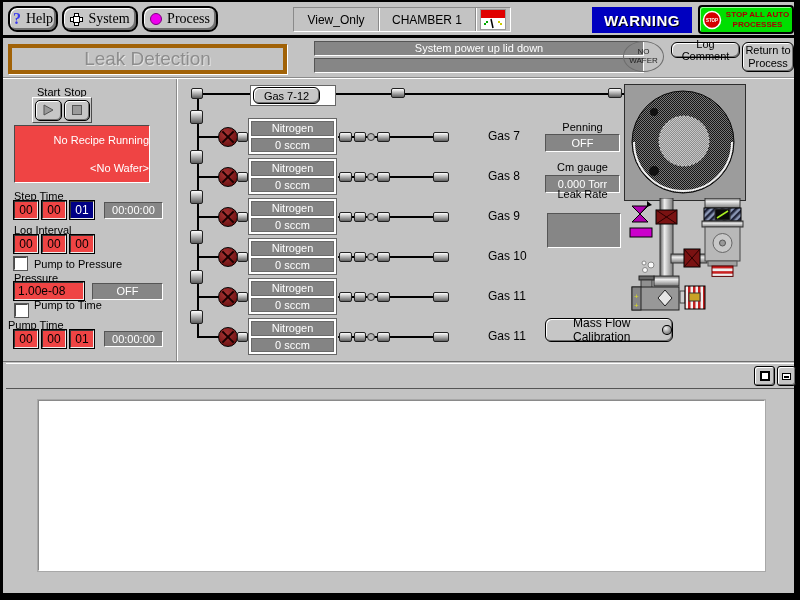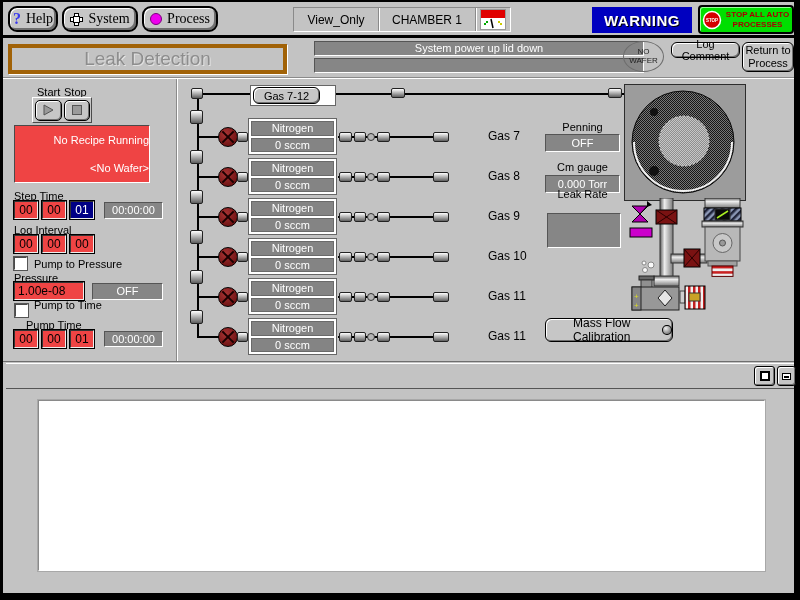--- a/index.html
+++ b/index.html
@@ -194,21 +194,21 @@
  <div class="checkbox" style="left:14px;top:257px;"></div>
  <div class="abs label" style="left:34px;top:258px;">Pump to Pressure</div>
 
  <div class="abs label" style="left:14px;top:272px;">Pressure</div>
  <input class="tin" style="left: 14px; top: 282px; width: 70px; text-align: left; padding-left: 3px;" value="1.00e-08">
  <div class="abs display" style="left:92px;top:283px;width:71px;height:17px;">OFF</div>
 
  <div class="checkbox" style="left:15px;top:304px;"></div>
  <div class="abs label" style="left:34px;top:299px;">Pump to Time</div>
 
- <div class="abs label" style="left:26px;top:319px;">Pump Time</div>
+ <div class="abs label" style="left:8px;top:319px;">Pump Time</div>
  <input class="tin" style="left: 14px; top: 330px;" value="00">
  <input class="tin" style="left: 42px; top: 330px;" value="00">
  <input class="tin" style="left: 70px; top: 330px;" value="01">
  <div class="abs display" style="left:104px;top:331px;width:59px;height:16px;">00:00:00</div>
 
  <div>
    <div class="vline" style="left:197px;top:94px;height:244px;"></div>
    <div class="pline" style="left:197px;top:93px;width:53px;"></div>
    <div class="pline" style="left:336px;top:93px;width:288px;"></div>
    <div class="connector" style="left:191px;top:88px;width:12px;height:11px;"></div>

